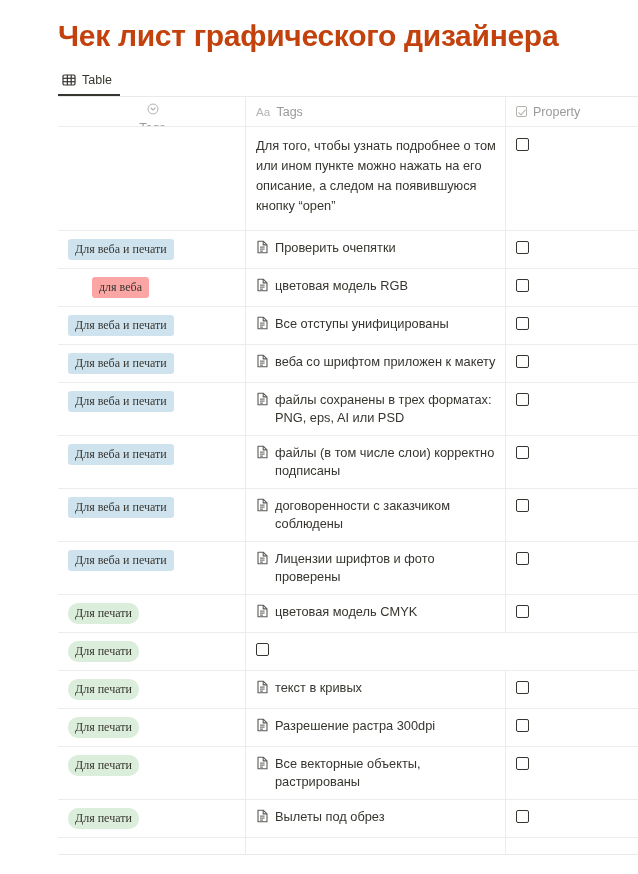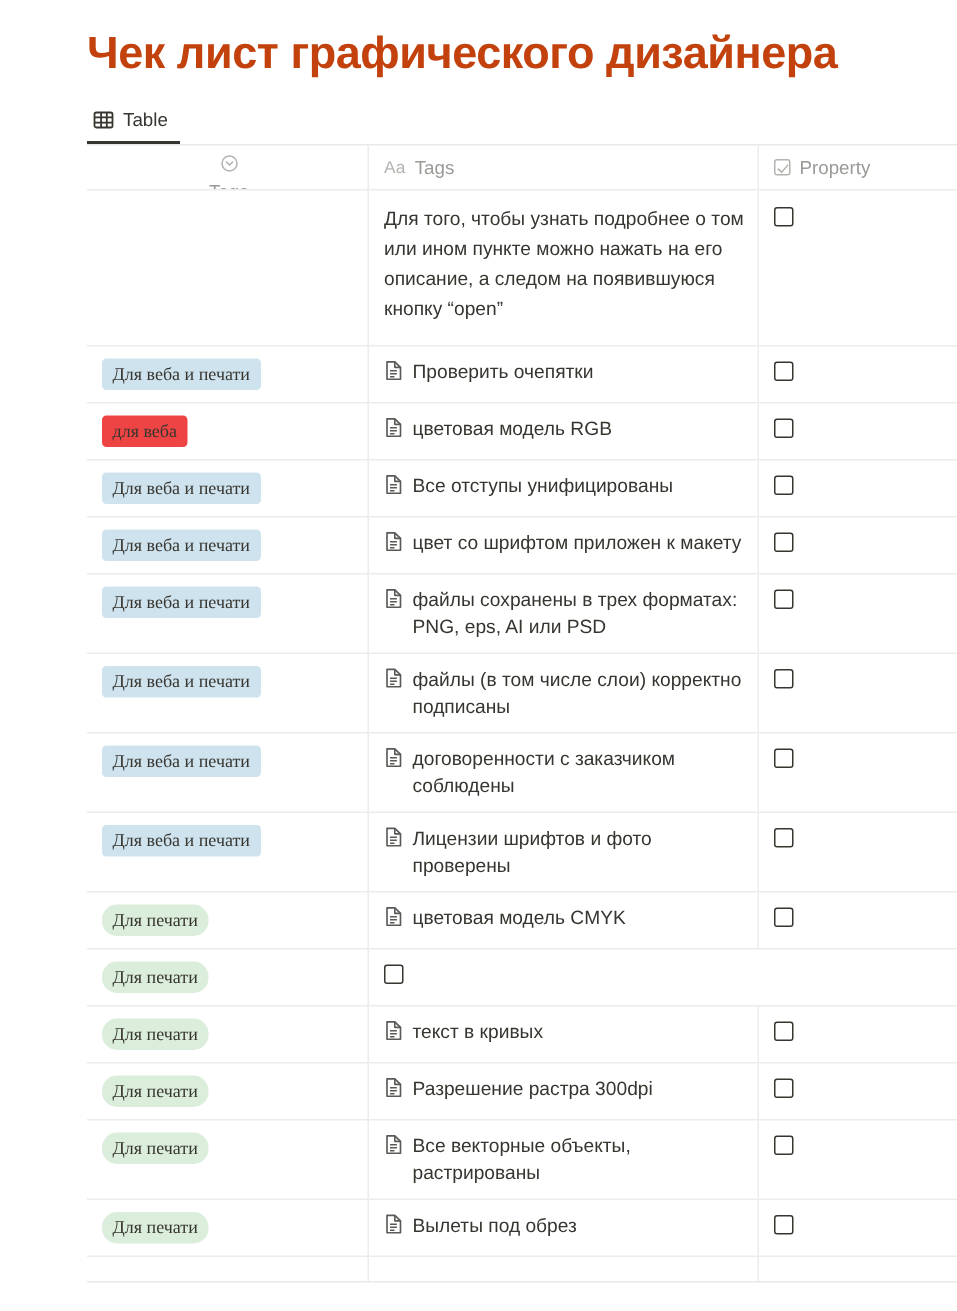--- a/index.html
+++ b/index.html
@@ -105,21 +105,21 @@
     display: inline-block;
     font-size: 12px;
     line-height: 16px;
     padding: 2px 7px 3px 7px;
     border-radius: 3px;
     color: #37352f;
     white-space: nowrap;
     font-family: Liberation Serif, serif;
   }
   .tag.blue   { background: #cfe3ef; }
-  .tag.orange { background: #ef4444; }
+  .tag.orange { background: #fca5a5; margin-left: 24px; }
   .tag.green  { background: #dbeddb; border-radius: 10px; }
 
   
   .name-inner {
     display: flex;
     gap: 6px;
     align-items: flex-start;
   }
   .doc-icon {
     flex: none;
@@ -292,21 +292,21 @@
             <div class="name-inner">
               <span class="doc-icon">
                 <svg width="13" height="14" viewBox="0 0 13 14" fill="none">
                   <path d="M2 1.2h5.2L11 4.9V12.8H2z" stroke="#5a5a57" stroke-width="1.1" stroke-linejoin="round"></path>
                   <path d="M7.2 1.2V4.9H11" stroke="#5a5a57" stroke-width="1.1" stroke-linejoin="round"></path>
                   <line x1="4" y1="7.1" x2="8.6" y2="7.1" stroke="#5a5a57" stroke-width="1"></line>
                   <line x1="4" y1="9.1" x2="8.6" y2="9.1" stroke="#5a5a57" stroke-width="1"></line>
                   <line x1="4" y1="11.1" x2="7" y2="11.1" stroke="#5a5a57" stroke-width="1"></line>
                 </svg>
               </span>
-              <span class="name-text">цвет со шрифтом приложен к макету</span>
+              <span class="name-text">веба со шрифтом приложен к макету</span>
             </div>
           </div>
           <div class="cell c-property">
             <div class="checkbox"></div>
           </div>
         </div>
         <div class="trow">
           <div class="cell c-tags"><span class="tag blue">Для веба и печати</span></div>
           <div class="cell c-name">
             <div class="name-inner">

